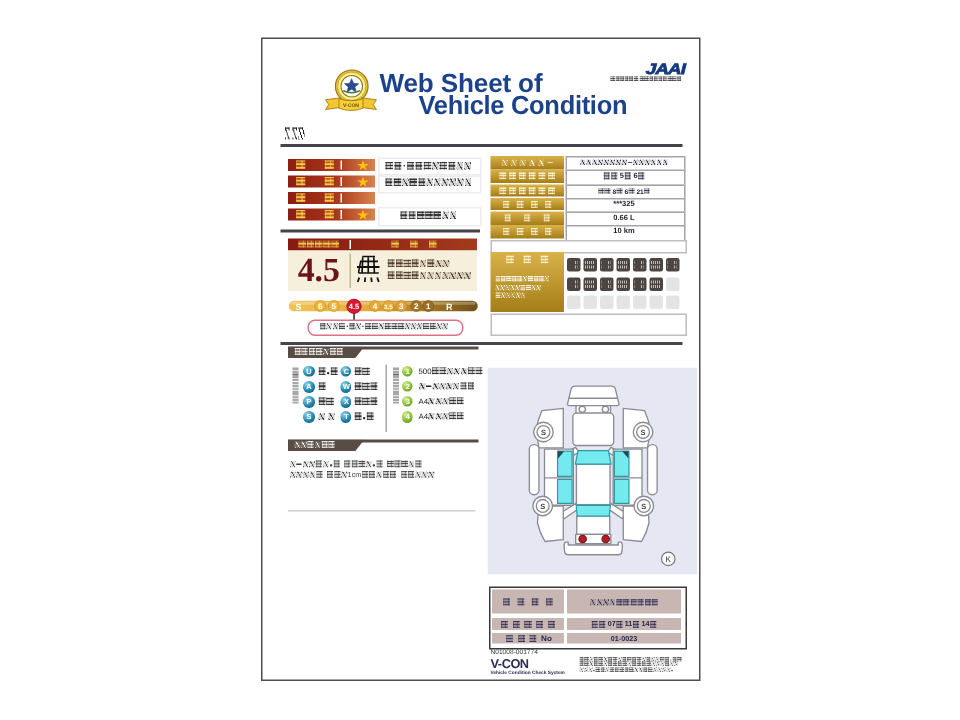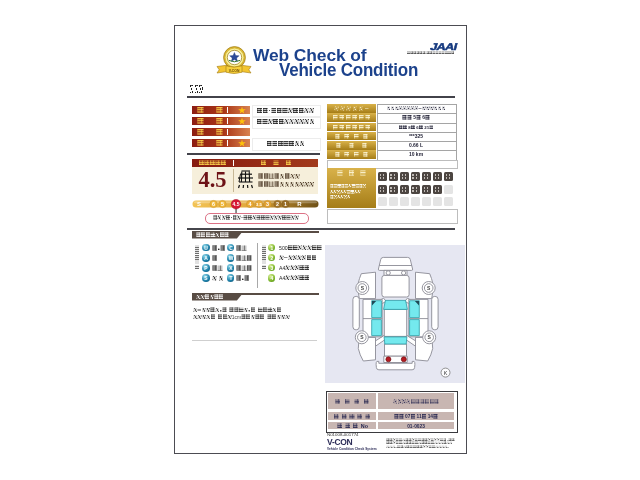--- a/index.html
+++ b/index.html
@@ -16,21 +16,21 @@
 <g transform="translate(22.4,15.9) scale(.8) translate(-22,-16.2)">
       <path d="M22,10.6 L23.7,14.5 L28,14.8 L24.8,17.6 L25.8,21.8 L22,19.5 L18.2,21.8 L19.2,17.6 L16,14.8 L20.3,14.5 Z" fill="#2b4a9a" stroke="#1b3270" stroke-width=".4"></path>
     </g>
 <path d="M16.8,19.4 Q22.4,22.2 28,19.4" fill="none" stroke="#3a7a30" stroke-width="1"></path>
 <path d="M5,25.5 L15,24.2 L15,30.6 L5,32 L7.2,28.8 Z" fill="#f3c531" stroke="#a37a10" stroke-width=".6"></path>
 <path d="M39,25.5 L29,24.2 L29,30.6 L39,32 L36.8,28.8 Z" fill="#f3c531" stroke="#a37a10" stroke-width=".6"></path>
 <path d="M14,24.8 Q22,27.5 30,24.8 L30,31.2 Q22,34 14,31.2 Z" fill="#f6cf3a" stroke="#a37a10" stroke-width=".6"></path>
 <text x="22" y="30.6" font-size="3.4" font-weight="bold" fill="#6b4a08" text-anchor="middle">V-CON</text>
 </svg>
 
-<div class="a" style="left:253px;top:44.5px;font-size:17.4px;font-weight:bold;color:#1c428c;letter-spacing:-.1px">Web Check of</div>
+<div class="a" style="left:253px;top:44.5px;font-size:17.4px;font-weight:bold;color:#1c428c;letter-spacing:-.1px">Web Sheet of</div>
 
 <div class="a" style="left:279px;top:60px;font-size:17.5px;font-weight:bold;color:#1c428c;letter-spacing:-.2px;transform:scaleX(.97);transform-origin:0 0">Vehicle Condition</div>
 
 <div class="a" style="left:432px;top:40.5px;font-size:10px;font-weight:bold;color:#15397f;transform:skewX(-14deg) scaleX(1.25);transform-origin:0 0;letter-spacing:-.5px;-webkit-text-stroke:.5px #15397f">JAAI</div>
 
 <div class="a" style="left:406.5px;top:51.2px;font-size:6.4px;font-weight:normal;color:#444;transform:scale(.5);transform-origin:0 0;white-space:nowrap;line-height:7.359999999999999px;"><i style="display:inline-block;width:5.4px;height:5.5px;margin:0 0.4px;vertical-align:-6%;background-color:rgba(68,68,68,0.26);background-image:repeating-linear-gradient(0deg,rgba(68,68,68,0.85) 0 1.0px,transparent 1.0px 2.6px),repeating-linear-gradient(90deg,rgba(68,68,68,0.45) 0 0.8px,transparent 0.8px 3.6px)"></i><i style="display:inline-block;width:5.4px;height:5.5px;margin:0 0.4px;vertical-align:-6%;background-color:rgba(68,68,68,0.26);background-image:repeating-linear-gradient(0deg,rgba(68,68,68,0.85) 0 1.0px,transparent 1.0px 2.6px),repeating-linear-gradient(90deg,rgba(68,68,68,0.45) 0 0.8px,transparent 0.8px 3.6px)"></i><i style="display:inline-block;width:5.4px;height:5.5px;margin:0 0.4px;vertical-align:-6%;background-color:rgba(68,68,68,0.26);background-image:repeating-linear-gradient(0deg,rgba(68,68,68,0.85) 0 1.0px,transparent 1.0px 2.6px),repeating-linear-gradient(90deg,rgba(68,68,68,0.45) 0 0.8px,transparent 0.8px 3.6px)"></i><i style="display:inline-block;width:5.4px;height:5.5px;margin:0 0.4px;vertical-align:-6%;background-color:rgba(68,68,68,0.26);background-image:repeating-linear-gradient(0deg,rgba(68,68,68,0.85) 0 1.0px,transparent 1.0px 2.6px),repeating-linear-gradient(90deg,rgba(68,68,68,0.45) 0 0.8px,transparent 0.8px 3.6px)"></i><i style="display:inline-block;width:5.4px;height:5.5px;margin:0 0.4px;vertical-align:-6%;background-color:rgba(68,68,68,0.26);background-image:repeating-linear-gradient(0deg,rgba(68,68,68,0.85) 0 1.0px,transparent 1.0px 2.6px),repeating-linear-gradient(90deg,rgba(68,68,68,0.45) 0 0.8px,transparent 0.8px 3.6px)"></i><i style="display:inline-block;width:5.4px;height:5.5px;margin:0 0.4px;vertical-align:-6%;background-color:rgba(68,68,68,0.26);background-image:repeating-linear-gradient(0deg,rgba(68,68,68,0.85) 0 1.0px,transparent 1.0px 2.6px),repeating-linear-gradient(90deg,rgba(68,68,68,0.45) 0 0.8px,transparent 0.8px 3.6px)"></i>&nbsp;<i style="display:inline-block;width:5.4px;height:5.5px;margin:0 0.4px;vertical-align:-6%;background-color:rgba(68,68,68,0.26);background-image:repeating-linear-gradient(0deg,rgba(68,68,68,0.85) 0 1.0px,transparent 1.0px 2.6px),repeating-linear-gradient(90deg,rgba(68,68,68,0.45) 0 0.8px,transparent 0.8px 3.6px)"></i><i style="display:inline-block;width:5.4px;height:5.5px;margin:0 0.4px;vertical-align:-6%;background-color:rgba(68,68,68,0.26);background-image:repeating-linear-gradient(0deg,rgba(68,68,68,0.85) 0 1.0px,transparent 1.0px 2.6px),repeating-linear-gradient(90deg,rgba(68,68,68,0.45) 0 0.8px,transparent 0.8px 3.6px)"></i><i style="display:inline-block;width:5.4px;height:5.5px;margin:0 0.4px;vertical-align:-6%;background-color:rgba(68,68,68,0.26);background-image:repeating-linear-gradient(0deg,rgba(68,68,68,0.85) 0 1.0px,transparent 1.0px 2.6px),repeating-linear-gradient(90deg,rgba(68,68,68,0.45) 0 0.8px,transparent 0.8px 3.6px)"></i><i style="display:inline-block;width:5.4px;height:5.5px;margin:0 0.4px;vertical-align:-6%;background-color:rgba(68,68,68,0.26);background-image:repeating-linear-gradient(0deg,rgba(68,68,68,0.85) 0 1.0px,transparent 1.0px 2.6px),repeating-linear-gradient(90deg,rgba(68,68,68,0.45) 0 0.8px,transparent 0.8px 3.6px)"></i><i style="display:inline-block;width:5.4px;height:5.5px;margin:0 0.4px;vertical-align:-6%;background-color:rgba(68,68,68,0.26);background-image:repeating-linear-gradient(0deg,rgba(68,68,68,0.85) 0 1.0px,transparent 1.0px 2.6px),repeating-linear-gradient(90deg,rgba(68,68,68,0.45) 0 0.8px,transparent 0.8px 3.6px)"></i><i style="display:inline-block;width:5.4px;height:5.5px;margin:0 0.4px;vertical-align:-6%;background-color:rgba(68,68,68,0.26);background-image:repeating-linear-gradient(0deg,rgba(68,68,68,0.85) 0 1.0px,transparent 1.0px 2.6px),repeating-linear-gradient(90deg,rgba(68,68,68,0.45) 0 0.8px,transparent 0.8px 3.6px)"></i><i style="display:inline-block;width:5.4px;height:5.5px;margin:0 0.4px;vertical-align:-6%;background-color:rgba(68,68,68,0.26);background-image:repeating-linear-gradient(0deg,rgba(68,68,68,0.85) 0 1.0px,transparent 1.0px 2.6px),repeating-linear-gradient(90deg,rgba(68,68,68,0.45) 0 0.8px,transparent 0.8px 3.6px)"></i><i style="display:inline-block;width:5.4px;height:5.5px;margin:0 0.4px;vertical-align:-6%;background-color:rgba(68,68,68,0.26);background-image:repeating-linear-gradient(0deg,rgba(68,68,68,0.85) 0 1.0px,transparent 1.0px 2.6px),repeating-linear-gradient(90deg,rgba(68,68,68,0.45) 0 0.8px,transparent 0.8px 3.6px)"></i><i style="display:inline-block;width:5.4px;height:5.5px;margin:0 0.4px;vertical-align:-6%;background-color:rgba(68,68,68,0.26);background-image:repeating-linear-gradient(0deg,rgba(68,68,68,0.85) 0 1.0px,transparent 1.0px 2.6px),repeating-linear-gradient(90deg,rgba(68,68,68,0.45) 0 0.8px,transparent 0.8px 3.6px)"></i></div>
 
 <div class="a" style="left:190.0px;top:85px;width:3.4px;height:7.6px;background:repeating-linear-gradient(72deg,#222 0 .7px,transparent .7px 2.2px),linear-gradient(#222 0 0) left top/3.4px .8px no-repeat"></div>
 <div class="a" style="left:194.6px;top:85px;width:3.4px;height:7.6px;background:repeating-linear-gradient(72deg,#222 0 .7px,transparent .7px 2.2px),linear-gradient(#222 0 0) left top/3.4px .8px no-repeat"></div>
 <div class="a" style="left:199.2px;top:85px;width:3.4px;height:7.6px;background:repeating-linear-gradient(72deg,#222 0 .7px,transparent .7px 2.2px),linear-gradient(#222 0 0) left top/3.4px .8px no-repeat"></div>

